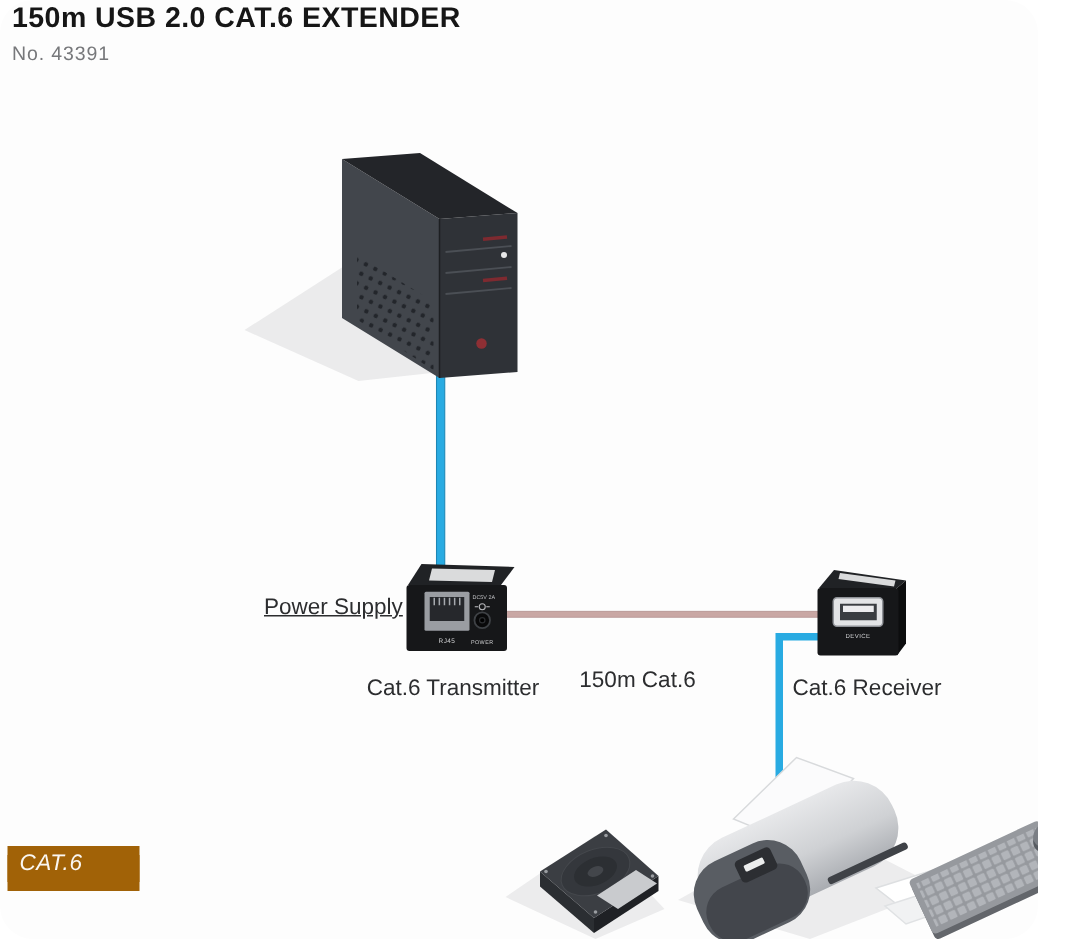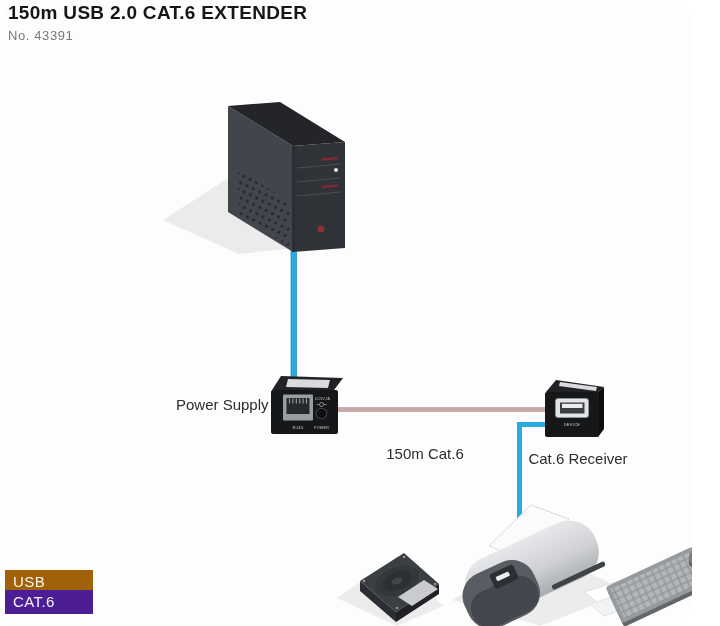--- a/index.html
+++ b/index.html
@@ -150,20 +150,21 @@
       <ellipse cx="702" cy="555" rx="14" ry="9.2" transform="rotate(-25 702 555)" fill="#7b7f85"></ellipse>
       <line x1="697" y1="547" x2="698" y2="556" stroke="#5c6066" stroke-width="1"></line>
     </g>
   </svg>
 
   <div class="hdr">
     <div class="title">150m USB 2.0 CAT.6 EXTENDER</div>
     <div class="model">No. 43391</div>
   </div>
 
-  <div class="lbl" style="left:176px;top:396px;">Power Supply</div>
+  <div class="lbl" style="left:176px;top:396px;text-decoration:underline;">Power Supply</div>
+  <div class="lbl center" style="left:302px;top:450px;">Cat.6 Transmitter</div>
   <div class="lbl center" style="left:425px;top:445px;">150m Cat.6</div>
   <div class="lbl center" style="left:578px;top:450px;text-align:center;">Cat.6 Receiver</div>
 
   <div class="legend-chip" style="top: 570px; background: #a16207;">USB</div>
-  <div class="legend-chip" style="top: 590px; background: #4c1d95;">CAT.6</div>
+  <div class="legend-chip" style="top: 564px; background: #a16207; font-style: italic;">CAT.6</div>
 
 </div>
 
 </body></html>

